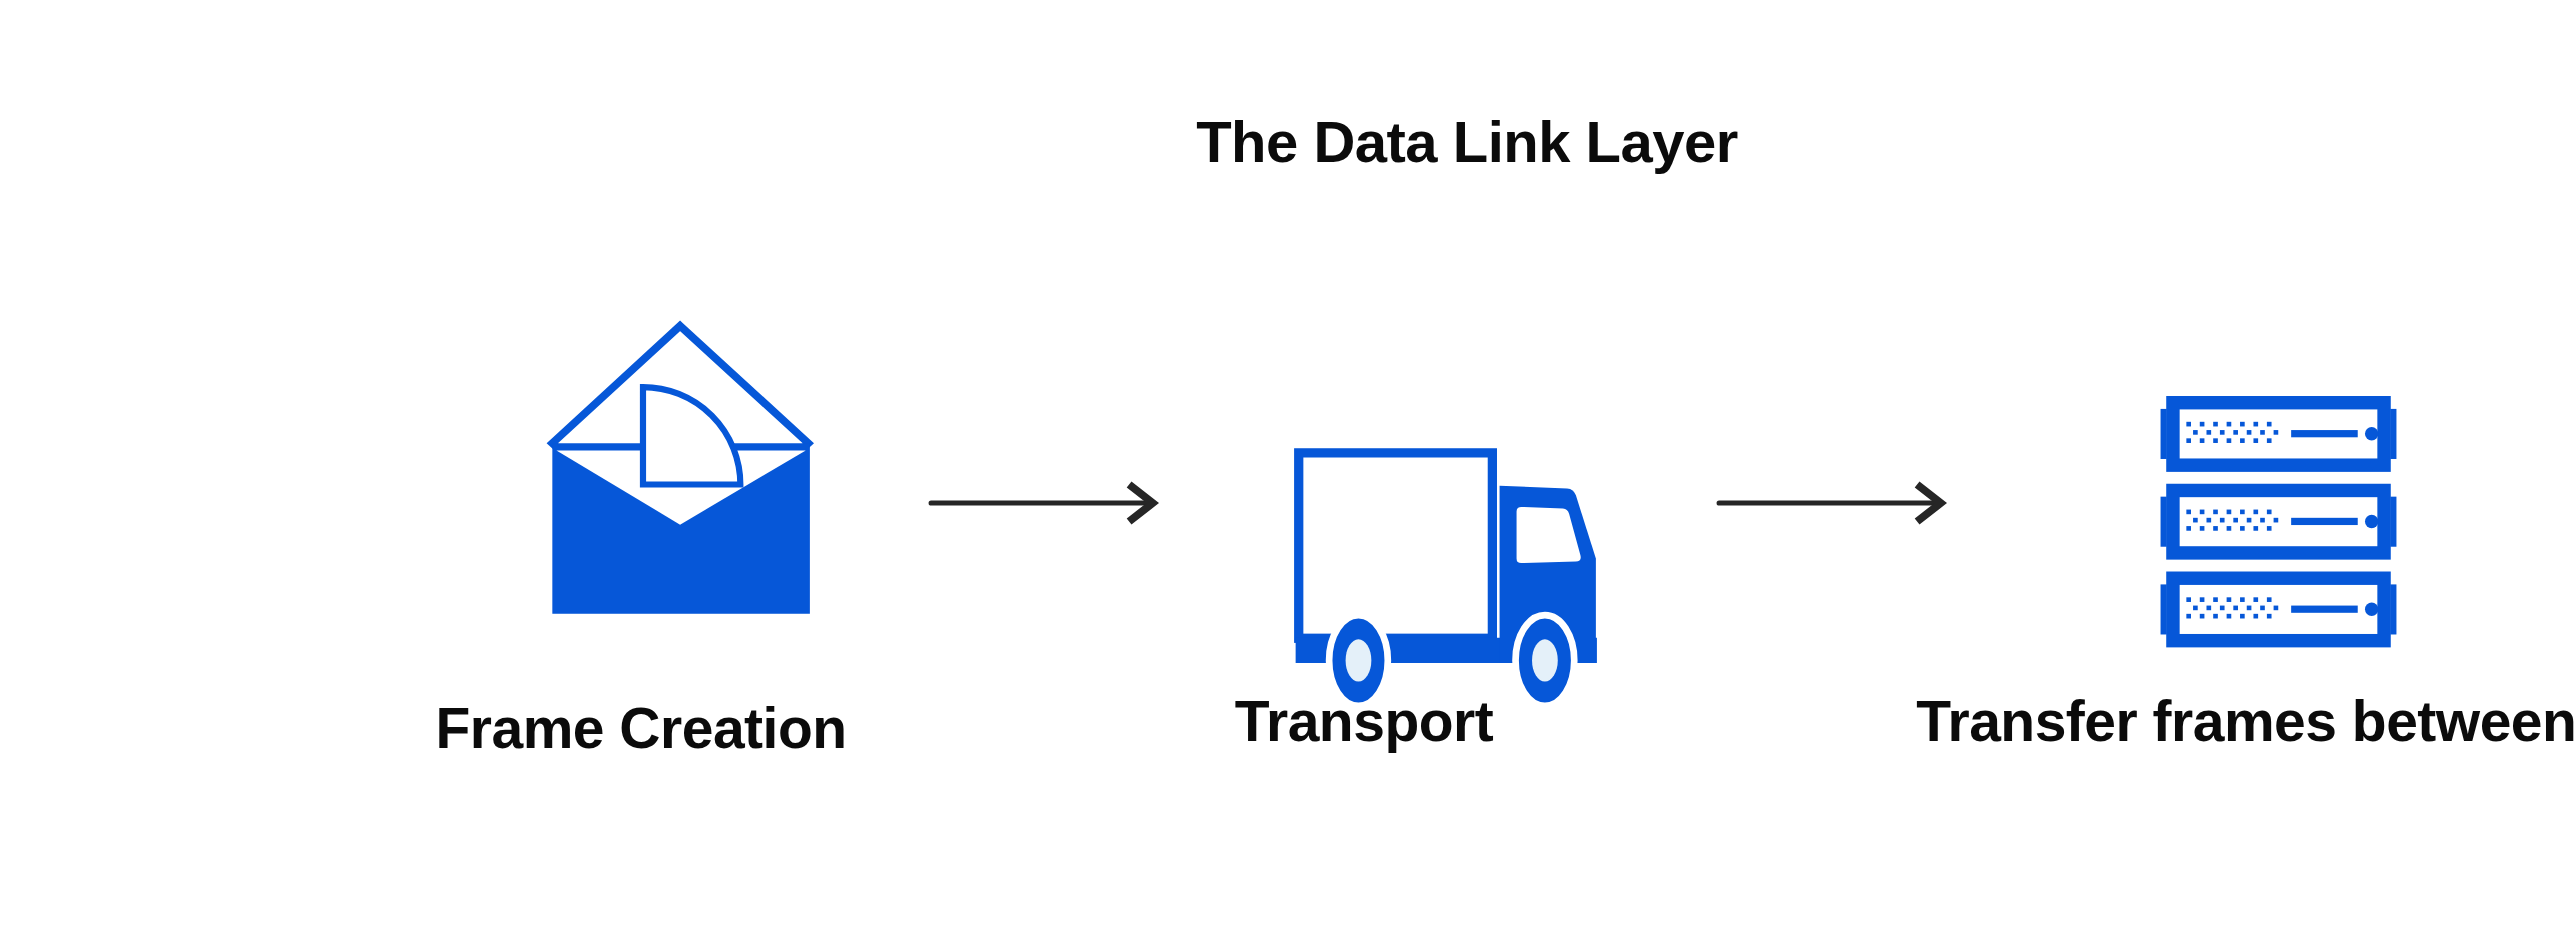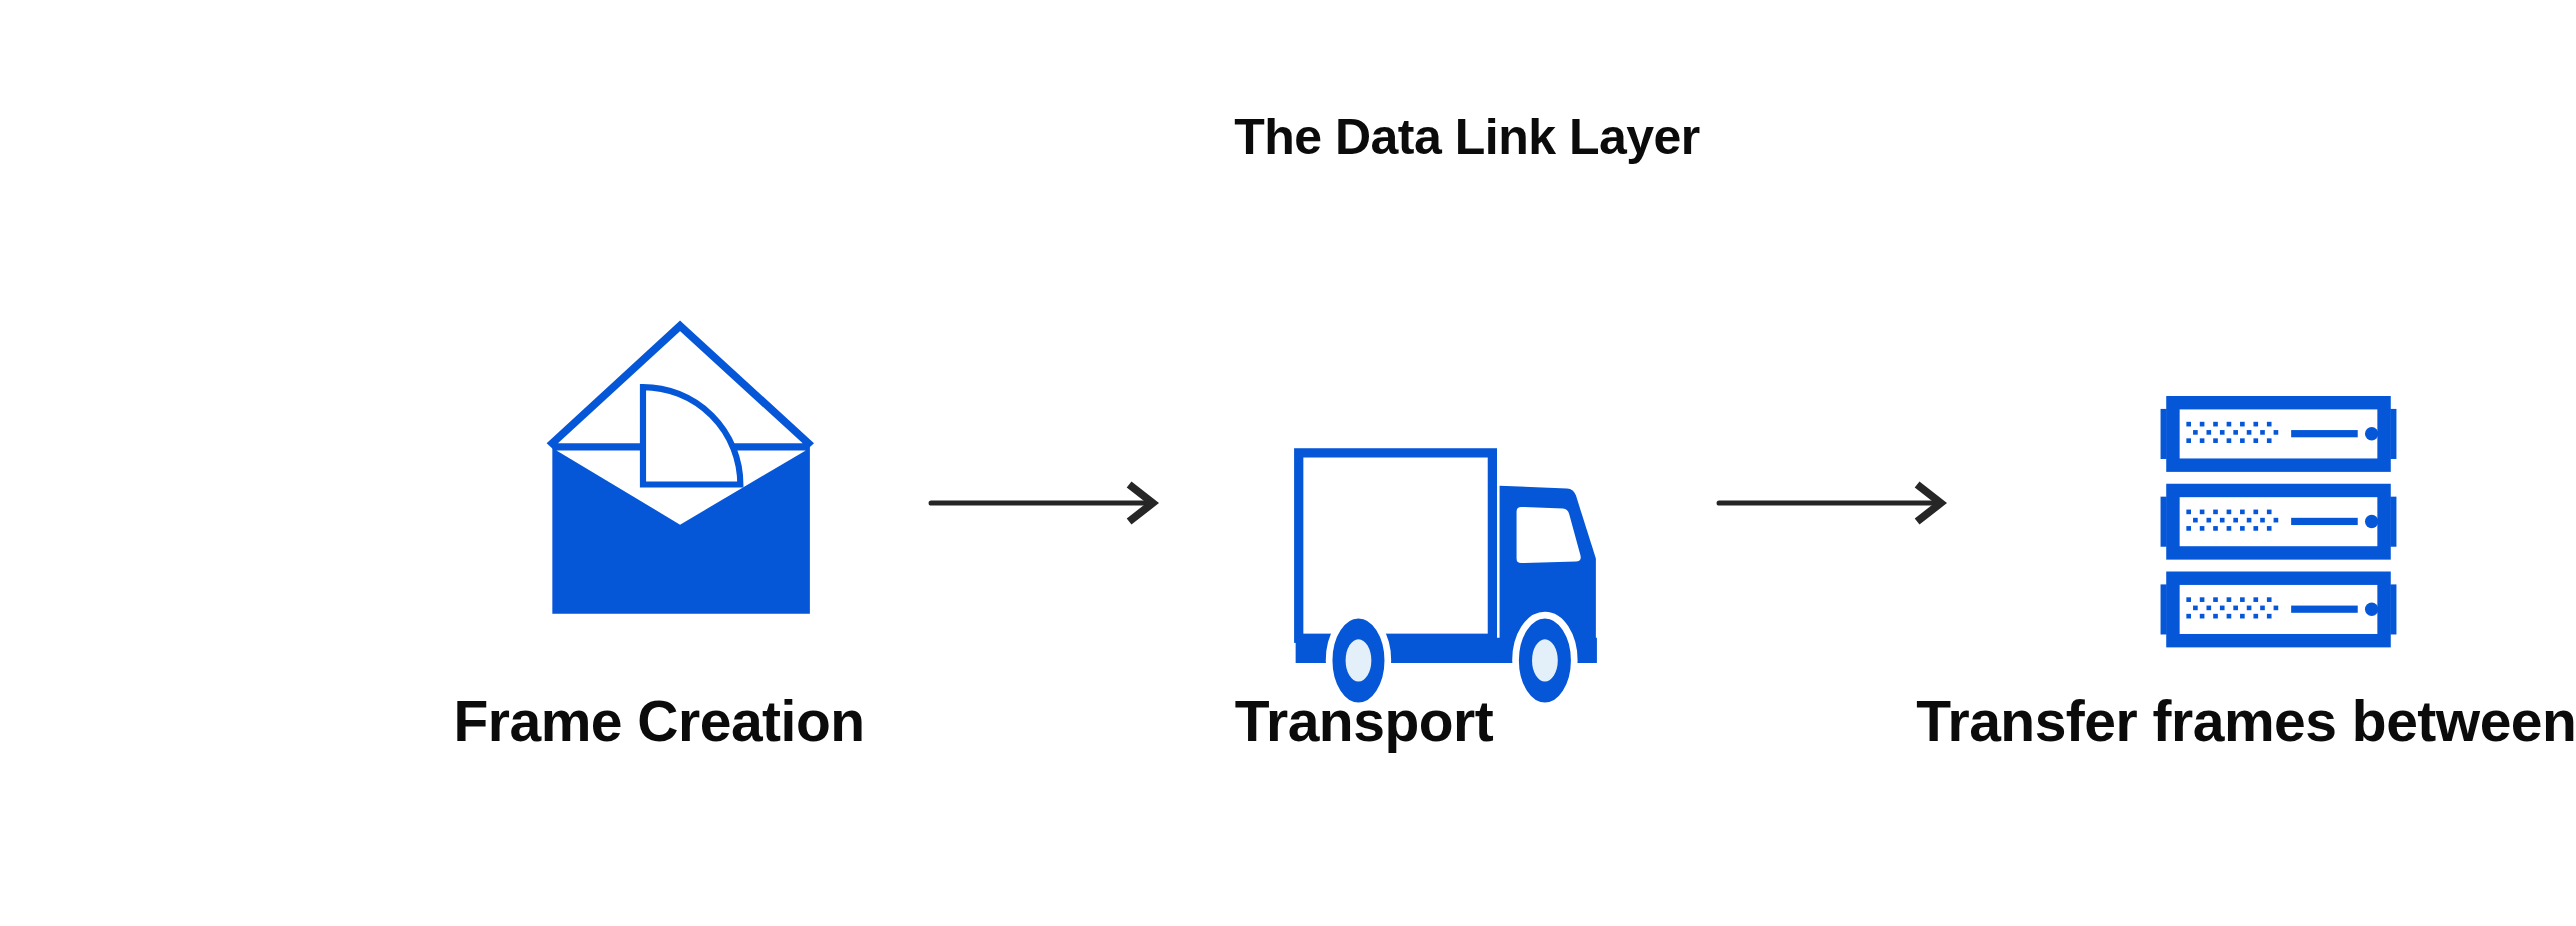--- a/index.html
+++ b/index.html
@@ -10,21 +10,21 @@
     --bg:#FFFFFF;
   }
   html,body{margin:0;padding:0;background:var(--bg);}
   #canvas{
     position:relative;width:2920px;height:926px;background:var(--bg);
     font-family:"Liberation Sans", sans-serif;overflow:hidden;
   }
   .abs{position:absolute;}
   .title{
     top:108px;left:1467px;transform:translateX(-50%);
-    font-size:50px;font-weight:700;letter-spacing:-0.5px;
+    font-size:58px;font-weight:700;letter-spacing:-0.5px;
     color:var(--text);white-space:nowrap;
   }
   .step-label{
     top:688px;transform:translateX(-50%);
     font-size:57px;font-weight:700;letter-spacing:-0.5px;
     color:var(--text);white-space:nowrap;
   }
   .f-blue{fill:var(--blue);}
   .f-white{fill:#fff;}
   .f-pale{fill:var(--pale);}
@@ -114,18 +114,18 @@
 
         <rect x="256" y="66" width="129" height="14" class="f-blue"></rect>
         <circle cx="412" cy="73" r="13" class="f-blue"></circle>
       </g>
     </defs>
     <use href="#rack-unit" y="0"></use>
     <use href="#rack-unit" y="170"></use>
     <use href="#rack-unit" y="340"></use>
   </svg>
 
-  <div class="abs step-label" style="left:659px;">Frame Creation</div>
+  <div class="abs step-label" style="left:641px;margin-top:7px;">Frame Creation</div>
   <div class="abs step-label" style="left:1364px;">Transport</div>
   <div class="abs step-label" style="left:2296px;">Transfer frames between net</div>
 
 </div>
 
 
 </body></html>

